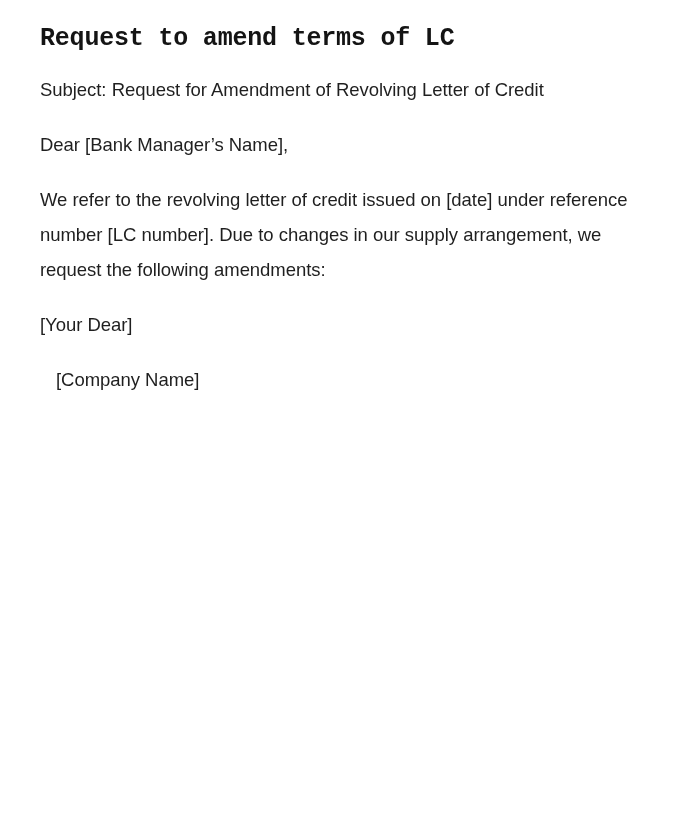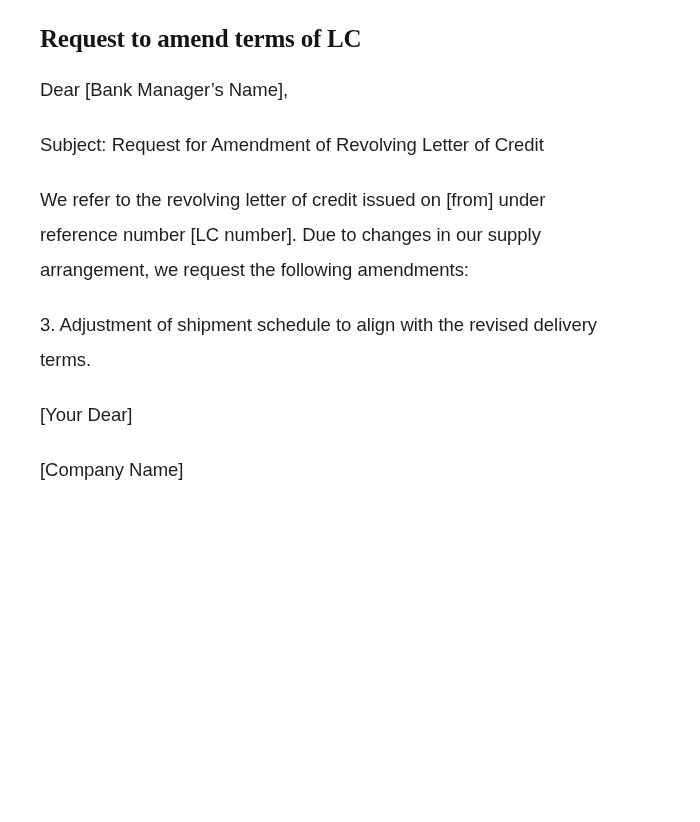--- a/index.html
+++ b/index.html
@@ -24,58 +24,58 @@
     background: #ffffff;
   }
   .doc-title {
     margin: 0 0 0 0;
     padding: 0;
     font-size: 25px;
     line-height: 34px;
     font-weight: 700;
     letter-spacing: -0.2px;
     color: #141414;
-    font-family: Liberation Serif, serif;
+    font-family: Liberation Mono, monospace;
   }
   .body-block {
     margin-top: 16px;
   }
   .para {
     margin: 0 0 20px 0;
     padding: 0;
     font-size: 18.5px;
     line-height: 35px;
     font-weight: 400;
     color: #1f1f1f;
     max-width: 590px;
     letter-spacing: -0.05px;
     word-spacing: 0.1px;
   }
   .para:last-child {
     margin-bottom: 0;
+    margin-left: 16px;
   }
 </style>
 </head>
 <body>
 
 <div class="page">
 
   <h1 class="doc-title">Request to amend terms of LC</h1>
 
   <div class="body-block">
 
+    <p class="para">Subject: Request for Amendment of Revolving Letter of Credit</p>
+
     <p class="para">Dear [Bank Manager’s Name],</p>
 
-    <p class="para">Subject: Request for Amendment of Revolving Letter of Credit</p>
-
-    <p class="para">We refer to the revolving letter of credit issued on [from] under reference number [LC number]. Due to changes in our supply arrangement, we request the following amendments:</p>
+    <p class="para">We refer to the revolving letter of credit issued on [date] under reference number [LC number]. Due to changes in our supply arrangement, we request the following amendments:</p>
 
 
 
-    <p class="para">3. Adjustment of shipment schedule to align with the revised delivery terms.</p>
 
 
 
     <p class="para">[Your Dear]</p>
 
     <p class="para">[Company Name]</p>
 
   </div>
 </div>
 

